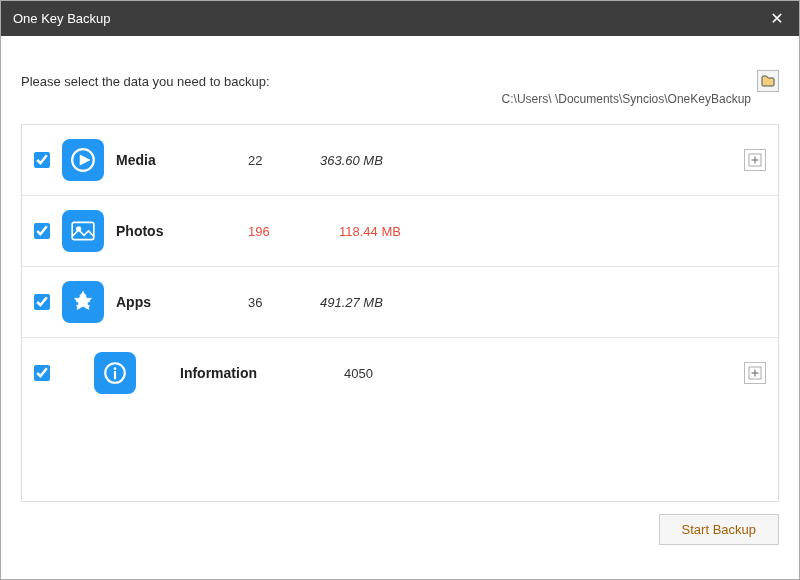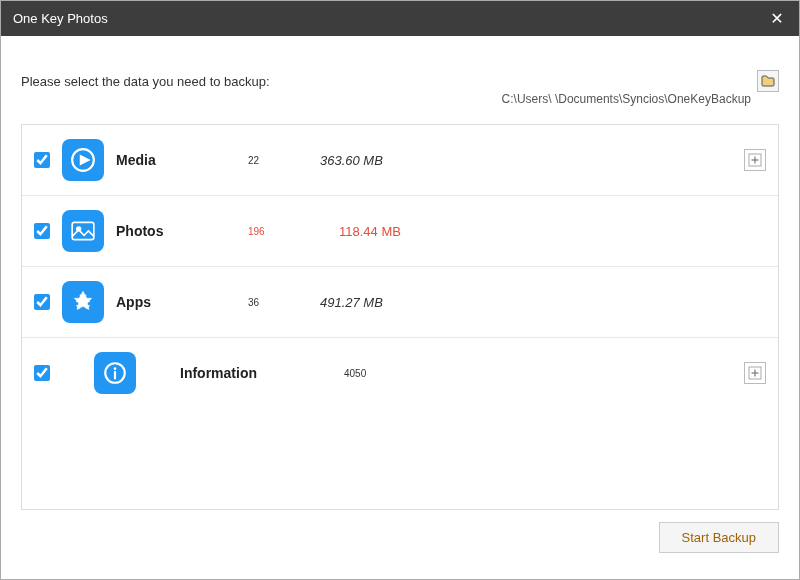--- a/index.html
+++ b/index.html
@@ -41,21 +41,21 @@
       cursor: pointer;
       width: 20px;
       height: 20px;
       display: flex;
       align-items: center;
       justify-content: center;
       line-height: 1;
     }
     .content {
       flex: 1;
-      padding: 20px 20px 18px 20px;
+      padding: 20px 20px 26px 20px;
       display: flex;
       flex-direction: column;
     }
     .top-bar {
       display: flex;
       align-items: center;
       justify-content: space-between;
       margin-bottom: 18px;
     }
     .instruction {
@@ -122,21 +122,21 @@
       fill: white;
     }
     .item-name {
       font-size: 14px;
       font-weight: bold;
       color: #222;
       width: 120px;
       flex-shrink: 0;
     }
     .item-count {
-      font-size: 10px;
+      font-size: 13px;
       color: #e74c3c;
       width: 60px;
       flex-shrink: 0;
     }
     .item-count.normal {
       color: #333;
     }
     .item-size {
       font-size: 13px;
       width: 100px;
@@ -179,21 +179,21 @@
       color: #a16207;
       cursor: pointer;
     }
   </style>
 </head>
 <body>
 
 <div class="window">
 
   <div class="title-bar">
-    <span class="title-bar-title">One Key Photos</span>
+    <span class="title-bar-title">One Key Backup</span>
     <div class="close-btn">✕</div>
   </div>
 
   <div class="content">
 
     <div class="top-bar">
       <span class="instruction">Please select the data you need to backup:</span>
       <div class="path-area">
         <span class="path-text">C:\Users\          \Documents\Syncios\OneKeyBackup</span>
         <div class="folder-btn">

